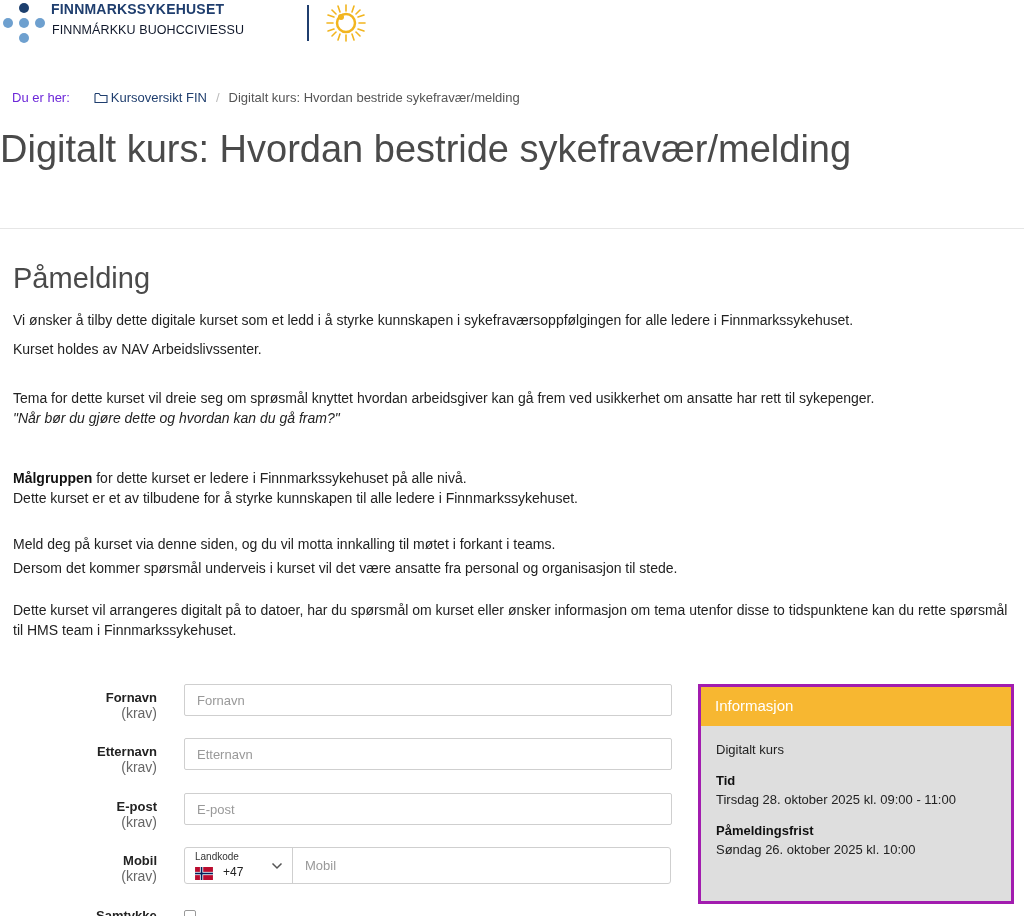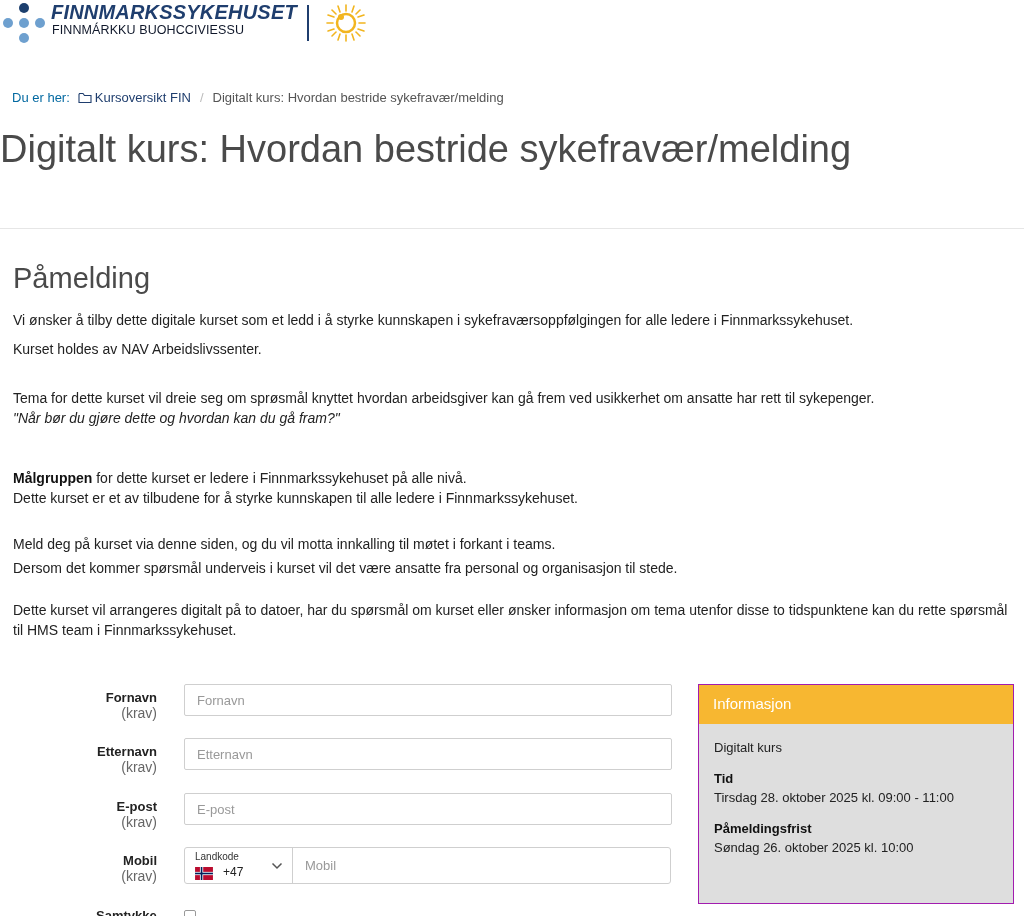--- a/index.html
+++ b/index.html
@@ -4,28 +4,28 @@
 <style>
   * { box-sizing: border-box; margin: 0; padding: 0; }
   html, body { width: 1024px; height: 916px; overflow: hidden; background: #ffffff; }
   body { font-family: "Liberation Sans", "DejaVu Sans", sans-serif; color: #222; position: relative; }
 
   
   .logo { position: absolute; left: 0; top: 0; height: 48px; width: 380px; }
   .logo .dots { position: absolute; left: 3px; top: 3px; width: 42px; height: 42px; }
   .logo .dot { position: absolute; width: 10px; height: 10px; border-radius: 50%; background: #6ea0cf; }
   .logo .dot.dark { background: #1c3f6e; }
-  .logo .brand { position: absolute; left: 51px; top: 1px; font-weight: bold; font-size: 20px; color: #1f3e6e; letter-spacing: 0.2px; font-style: italic; }
+  .logo .brand { position: absolute; left: 51px; top: 1px; font-weight: bold; font-size: 14px; color: #1f3e6e; letter-spacing: 0.2px; }
   .logo .sub { position: absolute; left: 52px; top: 23px; font-size: 12.5px; color: #0f172a; letter-spacing: 0.1px; }
   .logo .divider { position: absolute; left: 307px; top: 5px; width: 2px; height: 36px; background: #1f3e6e; }
   .logo .sun { position: absolute; left: 325px; top: 3px; width: 42px; height: 40px; }
 
   
   .breadcrumb { position: absolute; left: 12px; top: 90px; font-size: 13px; display: flex; align-items: center; white-space: nowrap; }
-  .breadcrumb .lead { color: #0369a1; margin-right: 8px; text-align: right; }
+  .breadcrumb .lead { color: #6d28d9; margin-right: 24px; text-align: right; }
   .breadcrumb .crumb-link { color: #1f3e6e; display: flex; align-items: center; text-decoration: none; }
   .breadcrumb .crumb-link svg { margin-right: 3px; }
   .breadcrumb .sep { color: #bbb; margin: 0 9px; }
   .breadcrumb .current { color: #555; }
 
   .page-title { position: absolute; left: 0; top: 128px; font-size: 38px; font-weight: normal; color: #4a4a4a; letter-spacing: 0px; white-space: nowrap; }
 
   .hr { position: absolute; left: 0; top: 228px; width: 1024px; height: 1px; background: #e6e6e6; }
 
   .section-title { position: absolute; left: 13px; top: 262px; font-size: 29px; font-weight: normal; color: #4a4a4a; }
@@ -51,21 +51,21 @@
   .phone .cc .code { position: absolute; left: 38px; top: 17px; font-size: 12px; color: #222; }
   .phone .cc .chev { position: absolute; left: 86px; top: 14px; }
   .phone input { flex: 1; border: none; outline: none; padding: 0 12px; font-size: 13px; font-family: "Liberation Sans", sans-serif; background: transparent; }
   .phone input::placeholder { color: #999; }
 
   .partial-row { position: absolute; left: 96px; top: 908px; display: flex; align-items: center; }
   .partial-row .lbl { font-weight: bold; font-size: 13px; color: #222; width: 60px; text-align: right; }
   .partial-row .cb { margin-left: 28px; width: 12px; height: 12px; border: 1px solid #999; border-radius: 2px; background: #fff; }
 
   
-  .info { position: absolute; left: 698px; top: 684px; width: 316px; height: 220px; border: 1px solid #a21caf; background: #dedede; }
+  .info { position: absolute; left: 698px; top: 684px; width: 316px; height: 220px; border: 3px solid #a21caf; background: #dedede; }
   .info .head { height: 39px; background: #f7b731; color: #fff; font-size: 15px; padding: 10px 14px; }
   .info .body { padding: 14px 15px; }
   .info .item { margin-bottom: 12px; }
   .info .item .k { font-weight: bold; font-size: 13px; color: #111; line-height: 18px; }
   .info .item .v { font-size: 13px; color: #222; line-height: 20px; }
 </style>
 </head>
 <body>
 
 <div class="logo">

